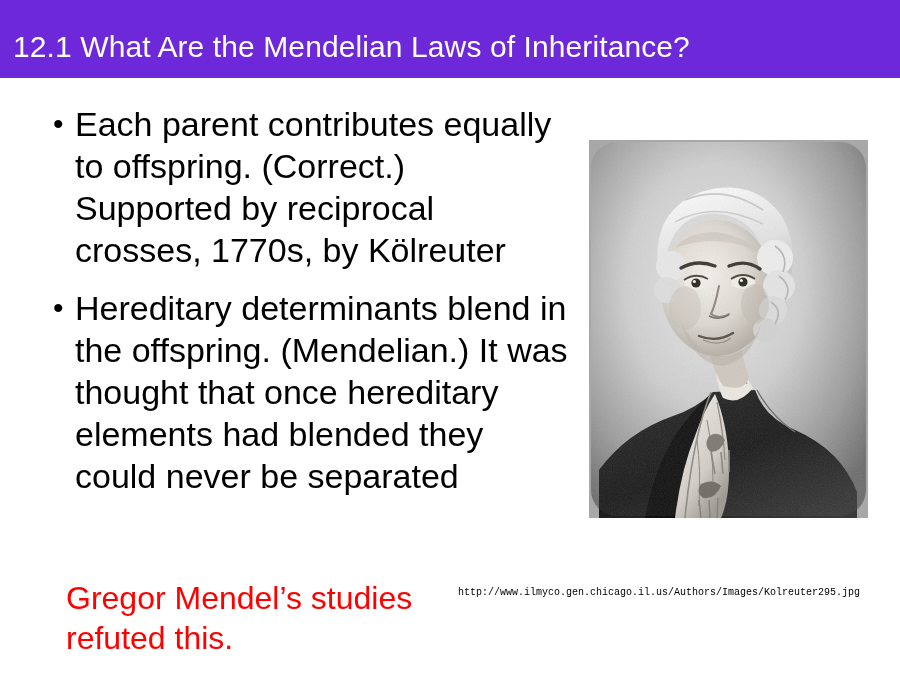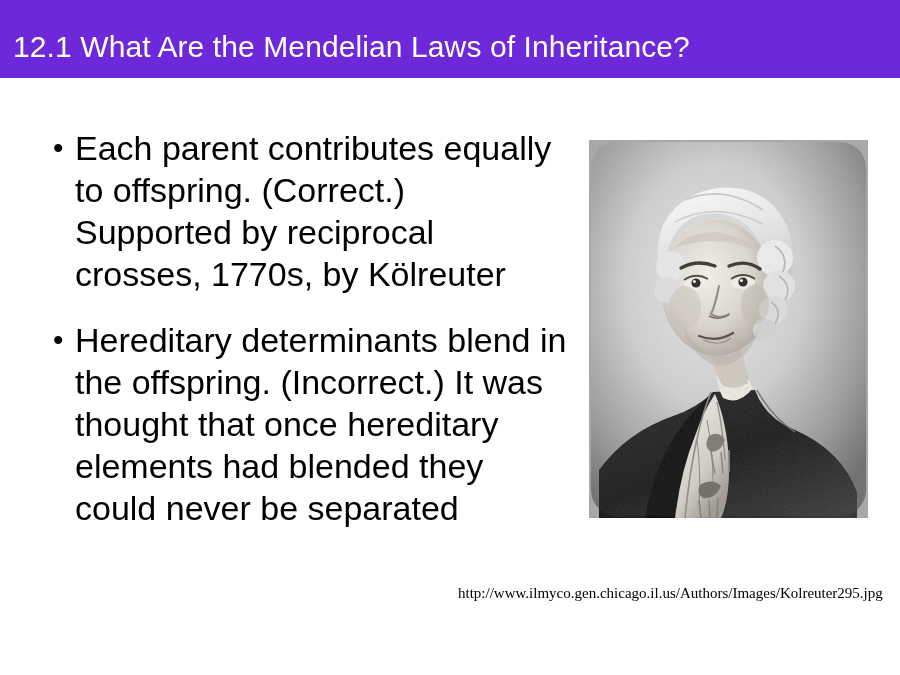--- a/index.html
+++ b/index.html
@@ -56,21 +56,20 @@
   .bullet-marker {
     position: absolute;
     left: 5px;
     top: 0;
     font-size: 30px;
     line-height: 42px;
     color: #000000;
   }
   .bullet-text {
     display: block;
-    margin-top: 24px;
   }
   
   #red-note {
     position: absolute;
     left: 66px;
     top: 578px;
     width: 400px;
     font-size: 32px;
     line-height: 40px;
     color: #ff0000;
@@ -87,22 +86,22 @@
     display: block;
     width: 279px;
     height: 378px;
     background: #a8a8a8;
   }
   
   #image-credit {
     position: absolute;
     left: 458px;
     top: 585px;
-    font-family: Liberation Serif, serif;
-    font-size: 15px;
+    font-family: Liberation Mono, monospace;
+    font-size: 10px;
     line-height: 16px;
     color: #000000;
     white-space: nowrap;
   }
 </style>
 </head>
 <body>
 
 <div id="slide">
 
@@ -112,25 +111,26 @@
 
   <div id="body-list">
 
     <div class="bullet-item">
       <span class="bullet-marker">•</span>
       <span class="bullet-text">Each parent contributes equally to offspring. (Correct.) Supported by reciprocal crosses, 1770s, by Kölreuter</span>
     </div>
 
     <div class="bullet-item">
       <span class="bullet-marker">•</span>
-      <span class="bullet-text">Hereditary determinants blend in the offspring. (Incorrect.) It was thought that once hereditary elements had blended they could never be separated</span>
+      <span class="bullet-text">Hereditary determinants blend in the offspring. (Mendelian.) It was thought that once hereditary elements had blended they could never be separated</span>
     </div>
 
   </div>
 
+  <div id="red-note">Gregor Mendel’s studies refuted this.</div>
 
   <div id="portrait-figure">
     <svg id="portrait-image" viewBox="0 0 279 378" preserveAspectRatio="none">
       <defs>
         <radialGradient id="vign" cx="45%" cy="38%" r="72%">
           <stop offset="0%" stop-color="#e8e8e8"></stop>
           <stop offset="45%" stop-color="#cfcfcf"></stop>
           <stop offset="78%" stop-color="#9a9a9a"></stop>
           <stop offset="100%" stop-color="#6d6d6d"></stop>
         </radialGradient>

